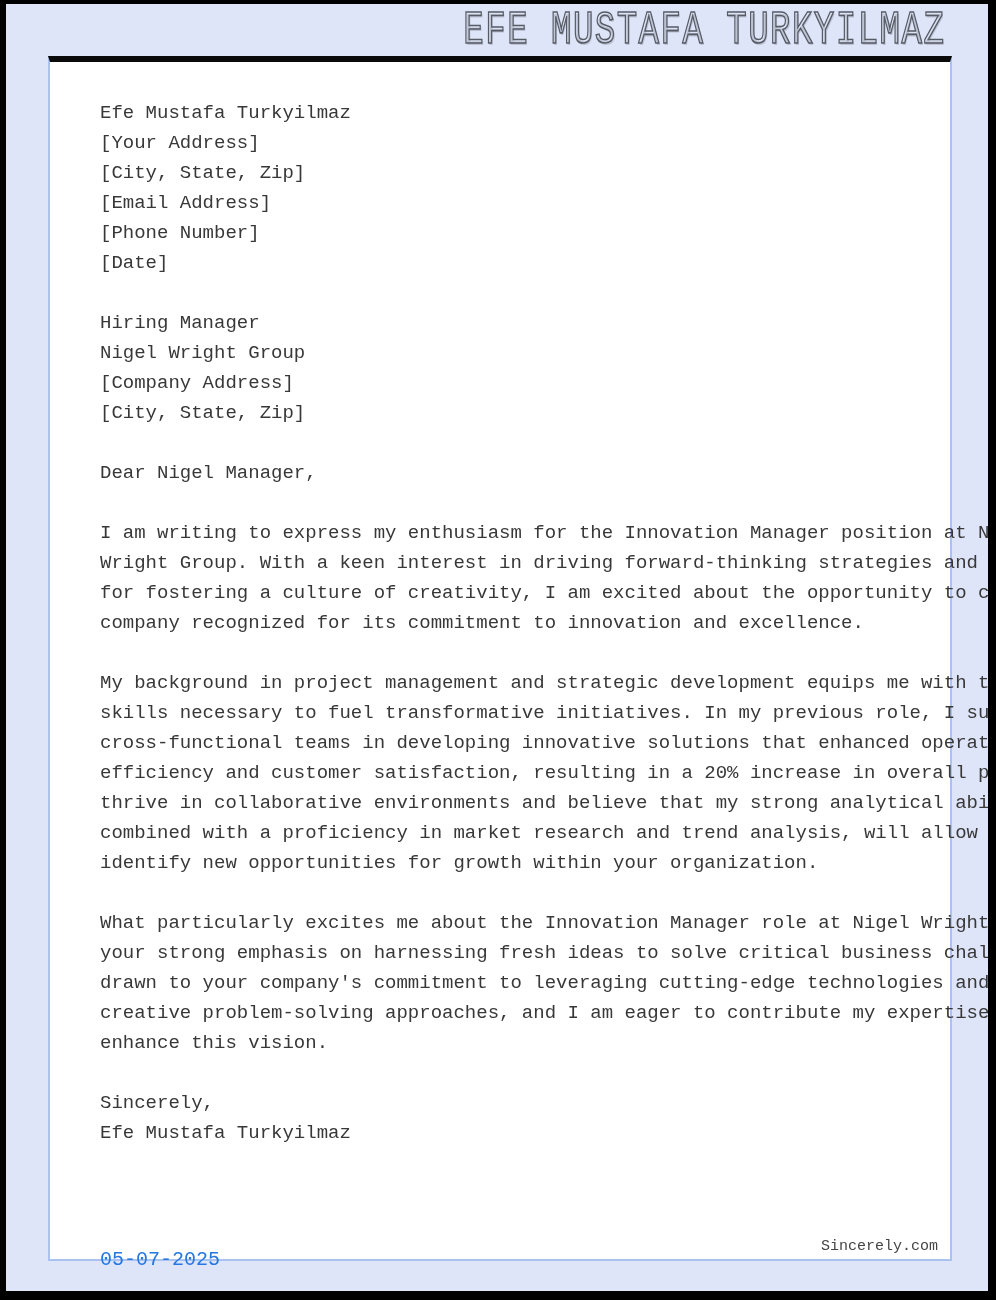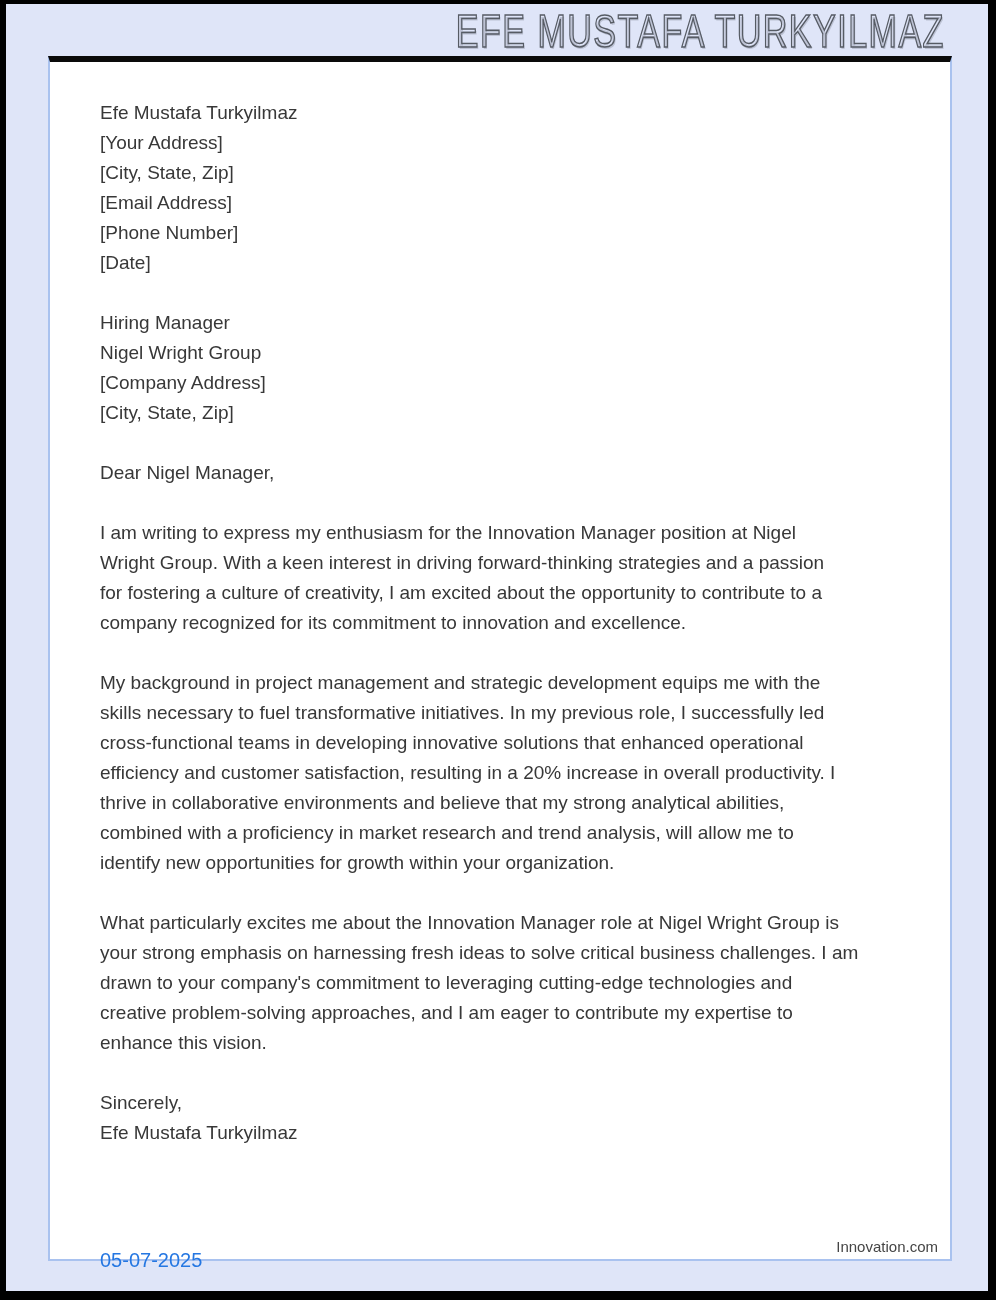--- a/index.html
+++ b/index.html
@@ -11,20 +11,21 @@
   .frame {
     position: relative;
     width: 996px;
     height: 1300px;
     box-sizing: border-box;
     background: #dfe5f8;
     border-style: solid;
     border-color: #000000;
     border-width: 4px 8px 9px 6px;
     overflow: hidden;
+    font-family: Liberation Mono, monospace;
   }
   .header-name {
     position: absolute;
     top: 1px;
     right: 43px;
     height: 52px;
     line-height: 52px;
     font-size: 46px;
     font-weight: 400;
     letter-spacing: 2px;
@@ -110,18 +111,18 @@
     <div class="block">What particularly excites me about the Innovation Manager role at Nigel Wright Group is
 your strong emphasis on harnessing fresh ideas to solve critical business challenges. I am
 drawn to your company's commitment to leveraging cutting-edge technologies and
 creative problem-solving approaches, and I am eager to contribute my expertise to
 enhance this vision.</div>
 
 
     <div class="block">Sincerely,
 Efe Mustafa Turkyilmaz</div>
 
-    <div class="watermark">Innovation.com</div>
+    <div class="watermark">Sincerely.com</div>
   </div>
 
   <div class="date">05-07-2025</div>
 
 </div>
 
 </body></html>

